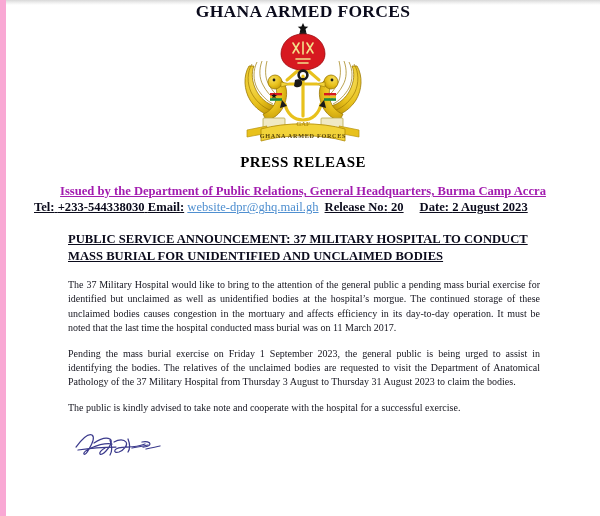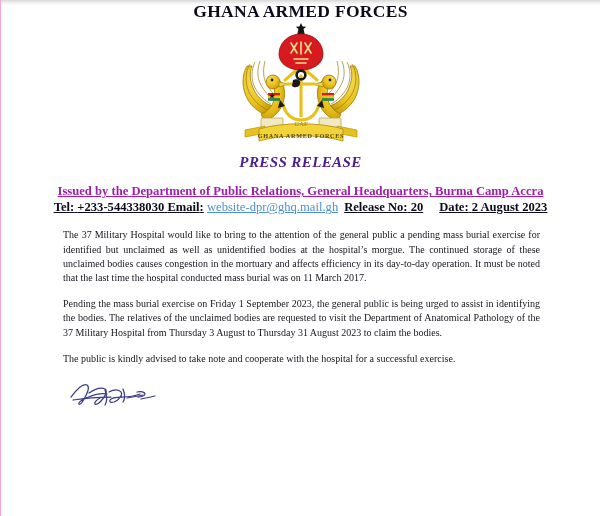--- a/index.html
+++ b/index.html
@@ -11,21 +11,21 @@
     font-family: "Liberation Serif", "DejaVu Serif", serif;
     color: #1a1a1a;
   }
   #page {
     position: relative;
     width: 600px;
     height: 516px;
     background: #ffffff;
     overflow: hidden;
     box-sizing: border-box;
-    border-left: 1px solid #f9a8d4;
+    border-left: 6px solid #f9a8d4;
   }
   
   .top-shade {
     position: absolute;
     top: 0; left: 0; right: 0;
     height: 5px;
     background: linear-gradient(to bottom, #d8d8d8 0%, #ececec 45%, #ffffff 100%);
     pointer-events: none;
   }
 
@@ -46,41 +46,41 @@
     justify-content: center;
     margin-top: 0px;
   }
   .crest { display:block; }
 
   
   .press-release {
     text-align: center;
     font-size: 15px;
     font-weight: bold;
-    color: #4c1d95;
+    color: #000000;
     margin-top: 6px;
     letter-spacing: 0.4px;
-    font-style: italic;
   }
   .issued-line {
     text-align: center;
     font-size: 12.6px;
     font-weight: bold;
     color: #a21caf;
     margin-top: 13px;
   }
   .issued-line span.u { text-decoration: underline; }
 
   .contact-line {
-    text-align: center;
+    text-align: left;
     font-size: 12.6px;
     font-weight: bold;
     color: #0b0b1c;
     margin-top: 1px;
     white-space: nowrap;
+    padding-left: 28px;
   }
   .contact-line .u { text-decoration: underline; }
   .email-link {
     color: #4f8fd0;
     font-weight: normal;
     text-decoration: underline;
   }
   .gap-sm { display:inline-block; width: 6px; }
   .gap-md { display:inline-block; width: 16px; }
 
@@ -227,20 +227,24 @@
   <div class="press-release">PRESS RELEASE</div>
 
   <div class="issued-line">
     <span class="u">Issued by the Department of Public Relations, General Headquarters, Burma Camp Accra</span>
   </div>
 
   <div class="contact-line">
     <span class="u">Tel:</span><span class="u">&nbsp;</span><span class="u">+233-544338030</span><span class="u">&nbsp;</span><span class="u">Email</span><span class="u">:</span>&nbsp;<a class="email-link" href="#">website-dpr@ghq.mail.gh</a><span class="gap-sm"></span><span class="u">Release No:</span><span class="u">&nbsp;</span><span class="u">20</span><span class="gap-md"></span><span class="u">Date:</span><span class="u">&nbsp;</span><span class="u">2 August 2023</span>
   </div>
 
+  <div class="announcement">
+    <span class="ln">PUBLIC SERVICE ANNOUNCEMENT: 37 MILITARY HOSPITAL TO CONDUCT</span>
+    <span class="ln">MASS BURIAL FOR UNIDENTIFIED AND UNCLAIMED BODIES</span>
+  </div>
 
   <div class="body-area">
     <p class="para">The 37 Military Hospital would like to bring to the attention of the general public a pending mass burial exercise for identified but unclaimed as well as unidentified bodies at the hospital’s morgue. The continued storage of these unclaimed bodies causes congestion in the mortuary and affects efficiency in its day-to-day operation. It must be noted that the last time the hospital conducted mass burial was on 11 March 2017.</p>
     <p class="para">Pending the mass burial exercise on Friday 1 September 2023, the general public is being urged to assist in identifying the bodies. The relatives of the unclaimed bodies are requested to visit the Department of Anatomical Pathology of the 37 Military Hospital from Thursday 3 August to Thursday 31 August 2023 to claim the bodies.</p>
     <p class="para">The public is kindly advised to take note and cooperate with the hospital for a successful exercise.</p>
   </div>
 
   <div class="sig-block">
     <svg class="sig-img" width="96" height="30" viewBox="0 0 96 30">
       <g fill="none" stroke="#3B3A8C" stroke-width="1.25" stroke-linecap="round" stroke-linejoin="round">

